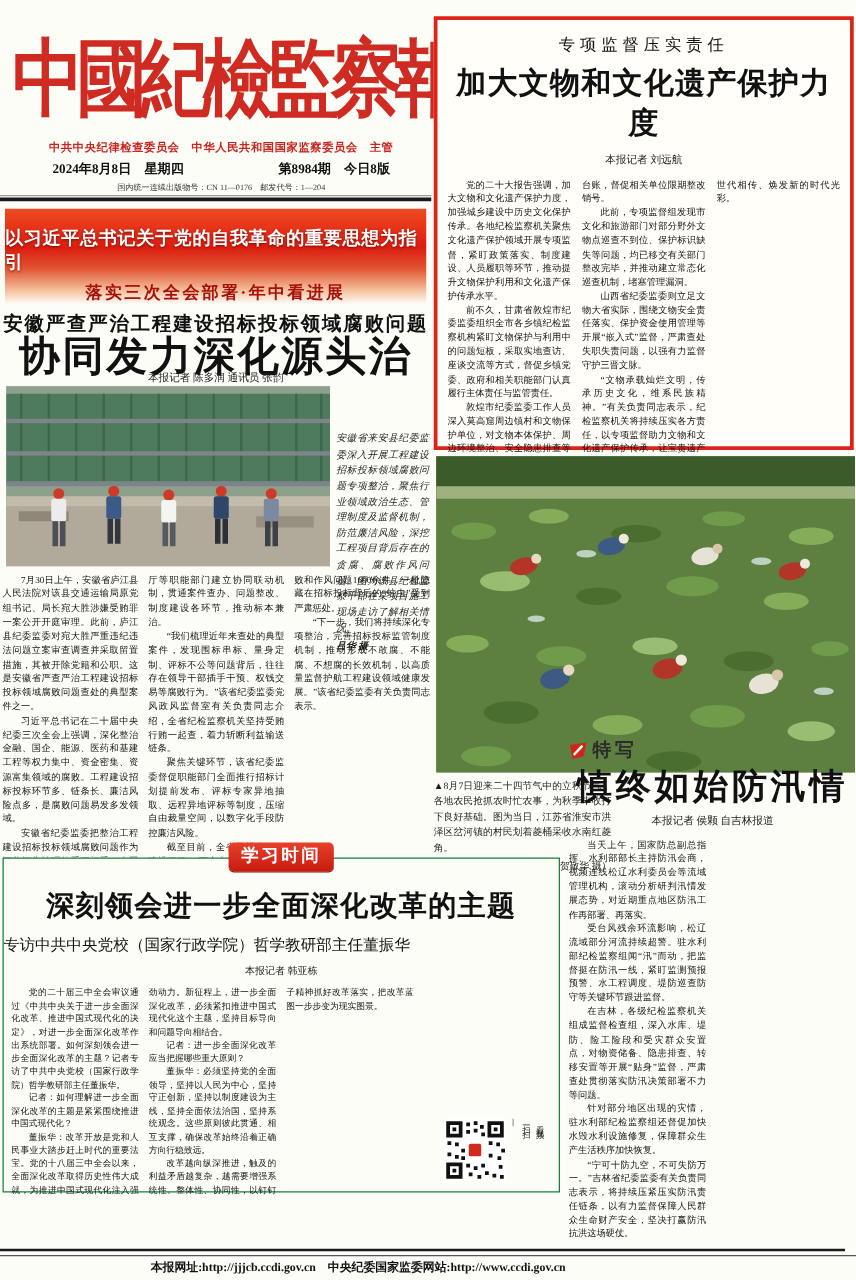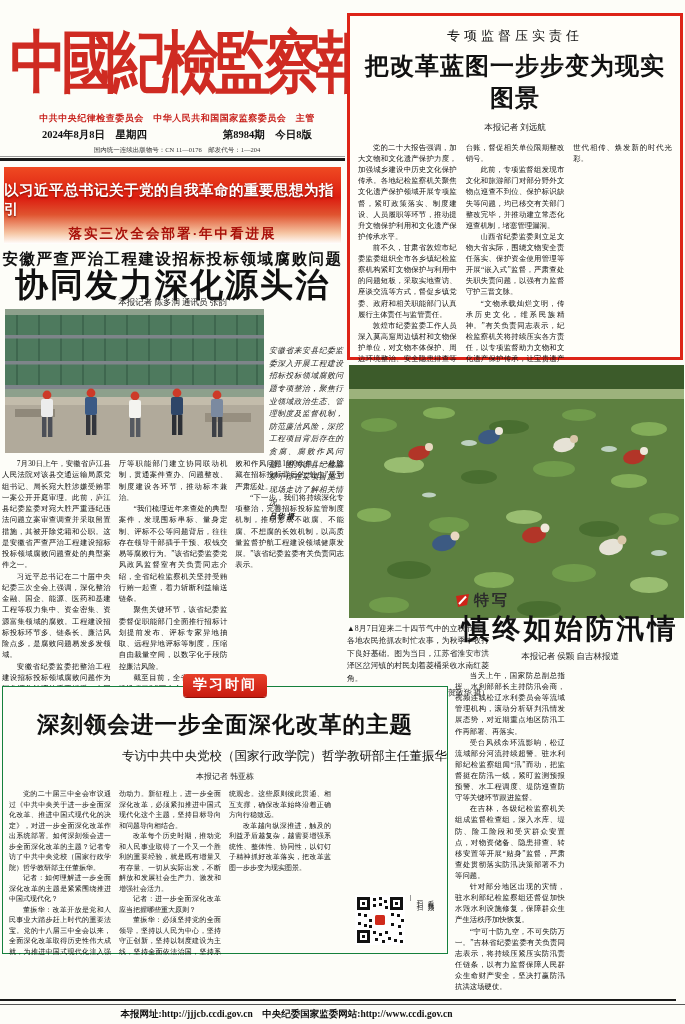--- a/index.html
+++ b/index.html
@@ -63,21 +63,21 @@
              font-size:7.4px;line-height:1.5;text-align:justify;overflow:hidden;}
 
   
   .study{left:2px;top:686px;width:446px;height:268px;border:1px solid #15803d;box-sizing:border-box;background:#fdfdf8;}
   .study-badgerow{position:absolute;top:-13px;left:0;width:100%;display:flex;justify-content:center;
                   align-items:center;gap:7px;}
   .study-badge{background:linear-gradient(180deg,#e8402a,#c81b10);color:#fff;font-size:14px;font-weight:bold;
                padding:2px 10px 3px;border-radius:4px;letter-spacing:2px;box-shadow:0 1px 0 #8c0f06;}
   .study-theme{color:#d02a1c;font-size:14.5px;font-weight:bold;letter-spacing:1px;background:#fdfdf8;padding:0 4px;}
   .study-head{margin-top:22px;text-align:center;font-size:22.5px;font-weight:bold;letter-spacing:1px;}
-  .study-sub{margin-top:8px;text-align:right;font-size:12.5px;}
+  .study-sub{margin-top:8px;text-align:left;font-size:12.5px;}
   .study-byline{margin-top:6px;text-align:center;font-size:8px;color:#222;}
   .study-body{margin:7px 6px 0;height:178px;column-count:4;column-gap:8px;column-fill:auto;
               font-size:7px;line-height:1.5;text-align:justify;overflow:hidden;}
   .qr-wrap{position:absolute;right:10px;bottom:6px;display:flex;align-items:flex-start;gap:5px;background:#fdfdf8;padding:2px;}
   .qr-label{display:flex;gap:2px;border-left:1px solid #999;padding-left:4px;}
   .qr-label span{writing-mode:vertical-rl;font-size:6.5px;letter-spacing:2px;color:#222;}
 
   
   .foot-rule-a{left:0;top:999px;width:676px;height:2px;background:#1a1a1a;}
   .foot-rule-b{left:0;top:1004px;width:685px;height:1px;background:#555;}
@@ -93,21 +93,21 @@
   <div class="abs mast-daterow">
     <span>2024年8月8日　星期四</span>
     <span>第8984期　今日8版</span>
   </div>
   <div class="abs mast-pub">国内统一连续出版物号：CN 11—0176　邮发代号：1—204</div>
   <div class="abs mast-rule-a"></div>
   <div class="abs mast-rule-b"></div>
 
   <div class="abs redbox">
     <div class="rb-kicker">专项监督压实责任</div>
-    <div class="rb-head">把改革蓝图一步步变为现实图景</div>
+    <div class="rb-head">加大文物和文化遗产保护力度</div>
     <div class="rb-byline">本报记者 刘远航</div>
     <div class="rb-body cols">
         <p>党的二十大报告强调，加大文物和文化遗产保护力度，加强城乡建设中历史文化保护传承。各地纪检监察机关聚焦文化遗产保护领域开展专项监督，紧盯政策落实、制度建设、人员履职等环节，推动提升文物保护利用和文化遗产保护传承水平。</p>
         <p>前不久，甘肃省敦煌市纪委监委组织全市各乡镇纪检监察机构紧盯文物保护与利用中的问题短板，采取实地查访、座谈交流等方式，督促乡镇党委、政府和相关职能部门认真履行主体责任与监管责任。</p>
         <p>敦煌市纪委监委工作人员深入莫高窟周边镇村和文物保护单位，对文物本体保护、周边环境整治、安全隐患排查等情况开展监督检查，建立问题台账，督促相关单位限期整改销号。</p>
         <p>此前，专项监督组发现市文化和旅游部门对部分野外文物点巡查不到位、保护标识缺失等问题，均已移交有关部门整改完毕，并推动建立常态化巡查机制，堵塞管理漏洞。</p>
         <p>山西省纪委监委则立足文物大省实际，围绕文物安全责任落实、保护资金使用管理等开展“嵌入式”监督，严肃查处失职失责问题，以强有力监督守护三晋文脉。</p>
         <p>“文物承载灿烂文明，传承历史文化，维系民族精神。”有关负责同志表示，纪检监察机关将持续压实各方责任，以专项监督助力文物和文化遗产保护传承，让宝贵遗产世代相传、焕发新的时代光彩。</p>
       </div>
   </div>
@@ -291,21 +291,20 @@
     <div class="study-badgerow">
       <span class="study-badge">学习时间</span>
     </div>
     <div class="study-head">深刻领会进一步全面深化改革的主题</div>
     <div class="study-sub">专访中共中央党校（国家行政学院）哲学教研部主任董振华</div>
     <div class="study-byline">本报记者 韩亚栋</div>
     <div class="study-body cols">
         <p>党的二十届三中全会审议通过《中共中央关于进一步全面深化改革、推进中国式现代化的决定》，对进一步全面深化改革作出系统部署。如何深刻领会进一步全面深化改革的主题？记者专访了中共中央党校（国家行政学院）哲学教研部主任董振华。</p>
         <p>记者：如何理解进一步全面深化改革的主题是紧紧围绕推进中国式现代化？</p>
         <p>董振华：改革开放是党和人民事业大踏步赶上时代的重要法宝。党的十八届三中全会以来，全面深化改革取得历史性伟大成就，为推进中国式现代化注入强劲动力。新征程上，进一步全面深化改革，必须紧扣推进中国式现代化这个主题，坚持目标导向和问题导向相结合。</p>
-        <p>改革每个历史时期，推动党和人民事业取得了一个又一个胜利的重要经验，就是既有增量又有存量、一切从实际出发，不断解放和发展社会生产力、激发和增强社会活力。</p>
         <p>记者：进一步全面深化改革应当把握哪些重大原则？</p>
         <p>董振华：必须坚持党的全面领导，坚持以人民为中心，坚持守正创新，坚持以制度建设为主线，坚持全面依法治国，坚持系统观念。这些原则彼此贯通、相互支撑，确保改革始终沿着正确方向行稳致远。</p>
         <p>改革越向纵深推进，触及的利益矛盾越复杂，越需要增强系统性、整体性、协同性，以钉钉子精神抓好改革落实，把改革蓝图一步步变为现实图景。</p>
       </div>
 
     <div class="qr-wrap">
       <svg width="50" height="50" viewBox="0 0 50 50">
         <rect width="50" height="50" fill="#fff"></rect>
         <g fill="#111">
           <rect x="2" y="2" width="13" height="13"></rect>

